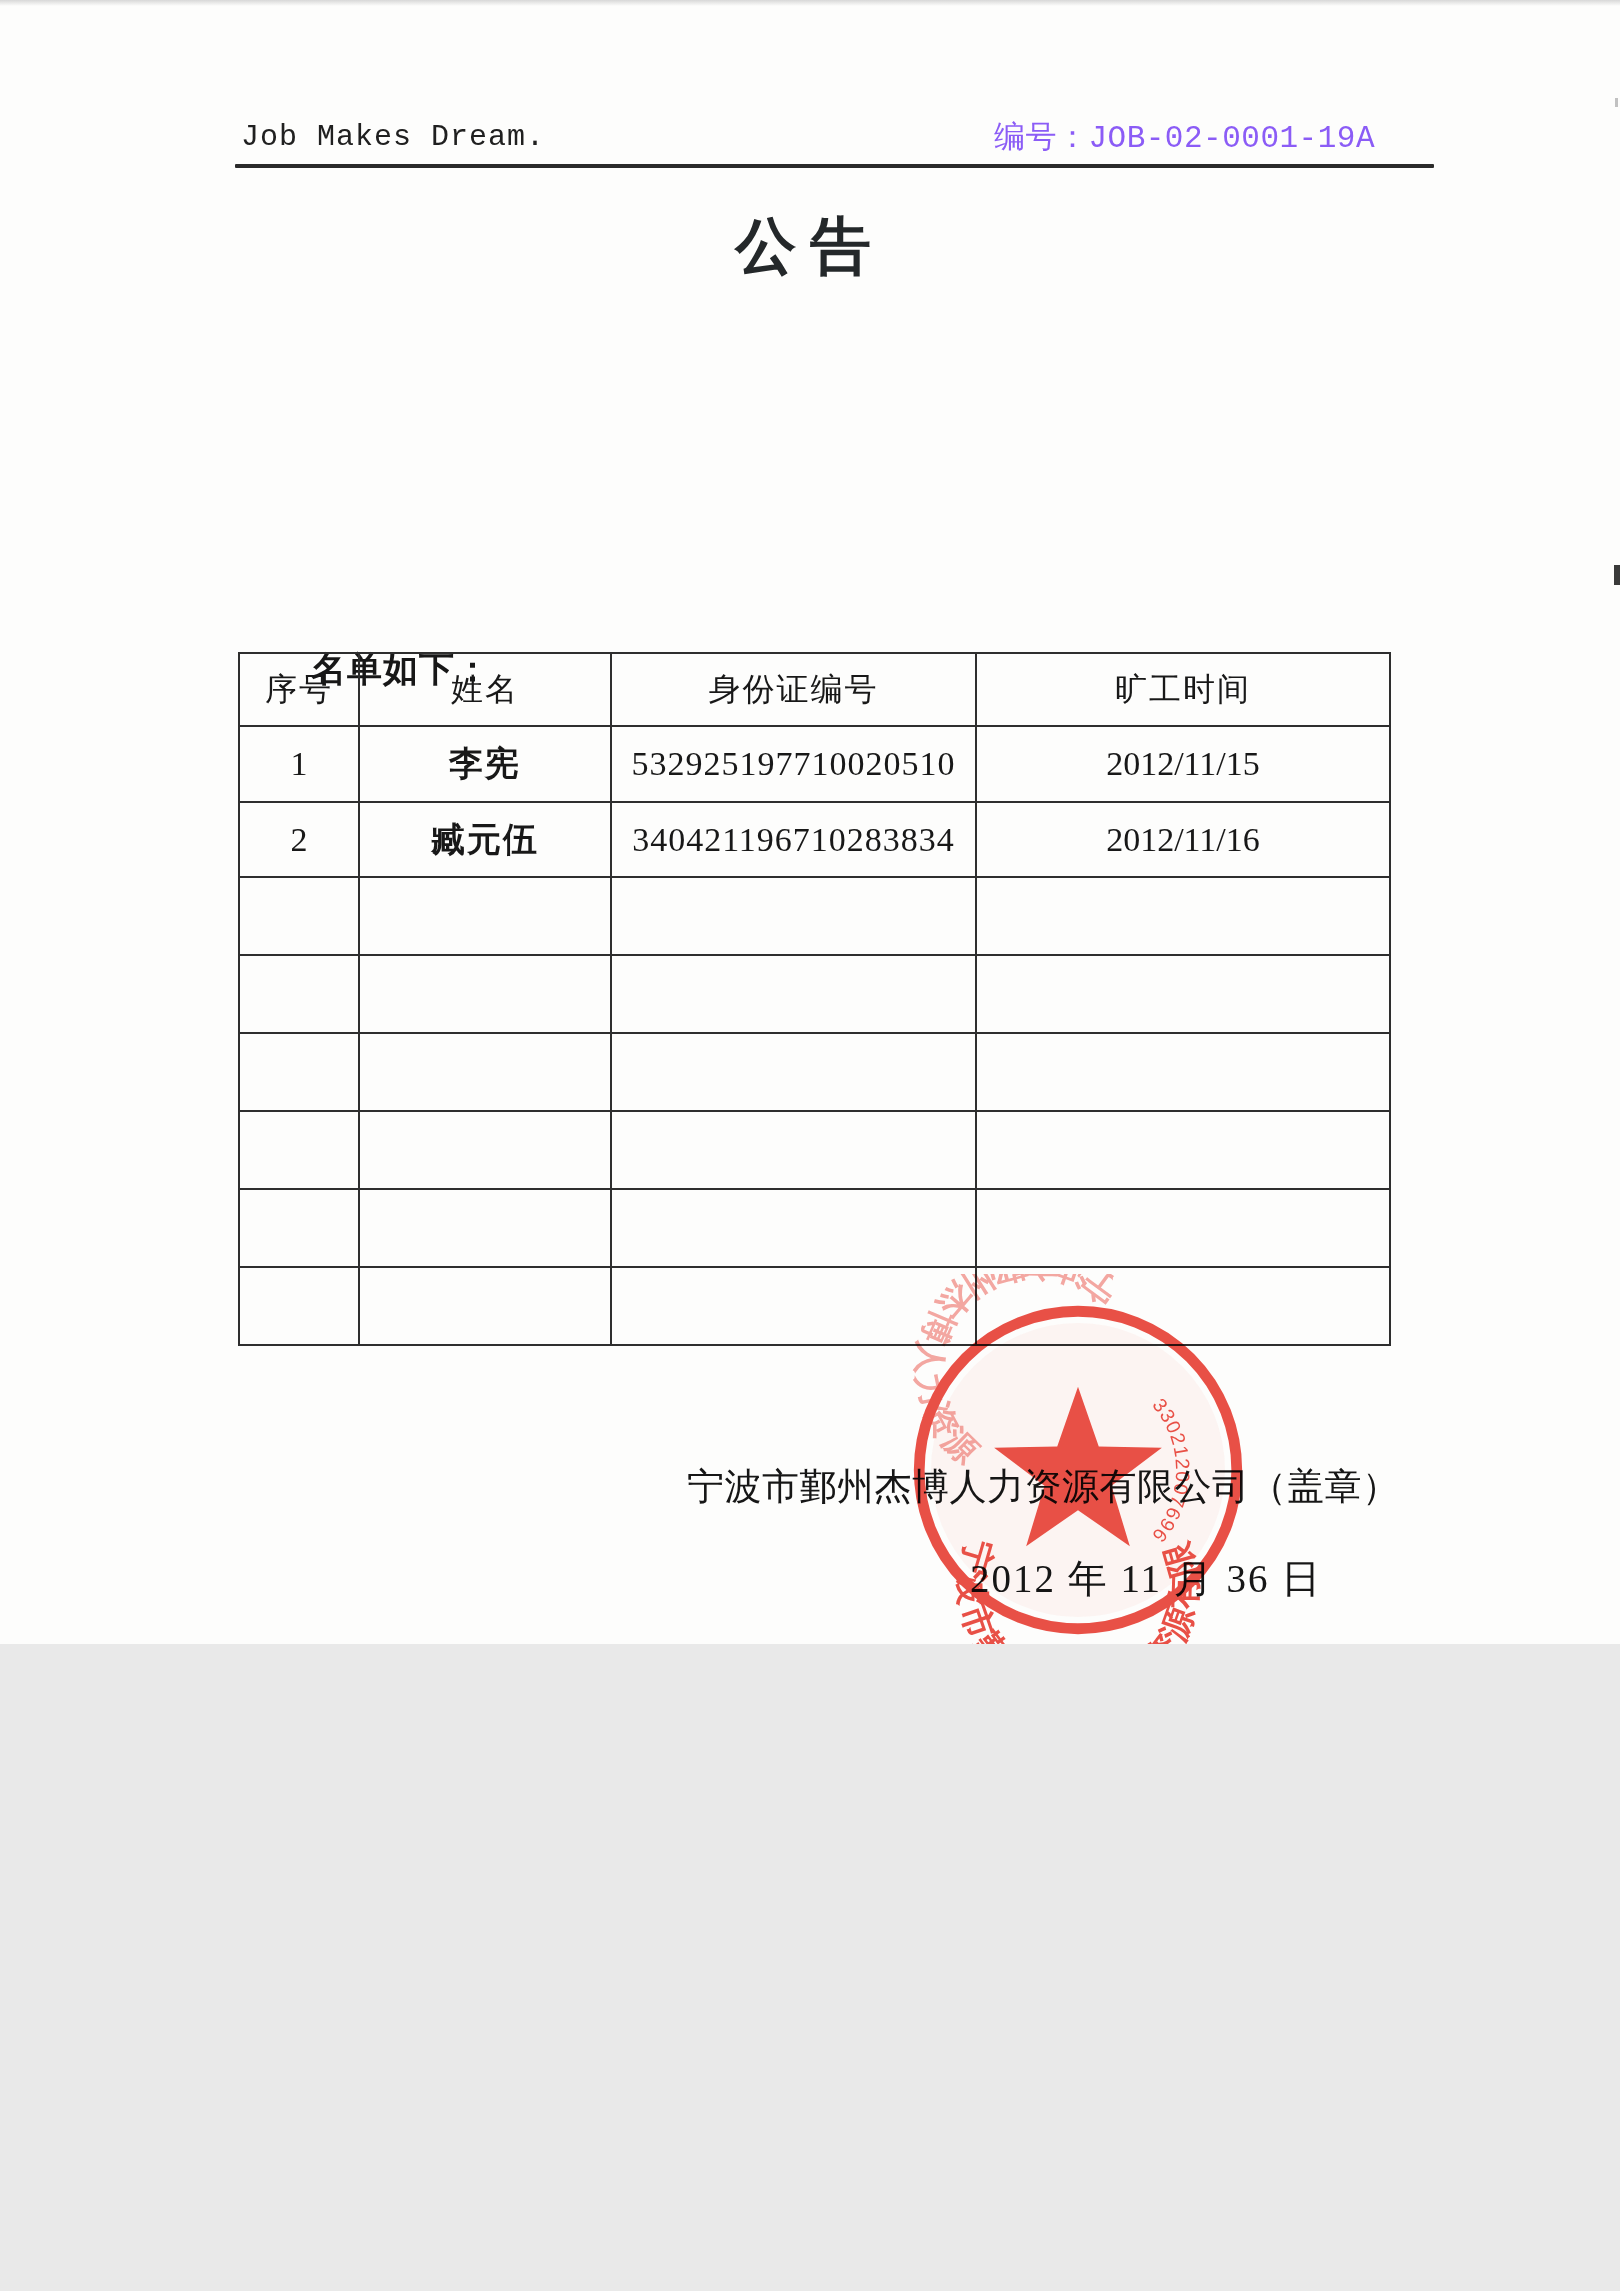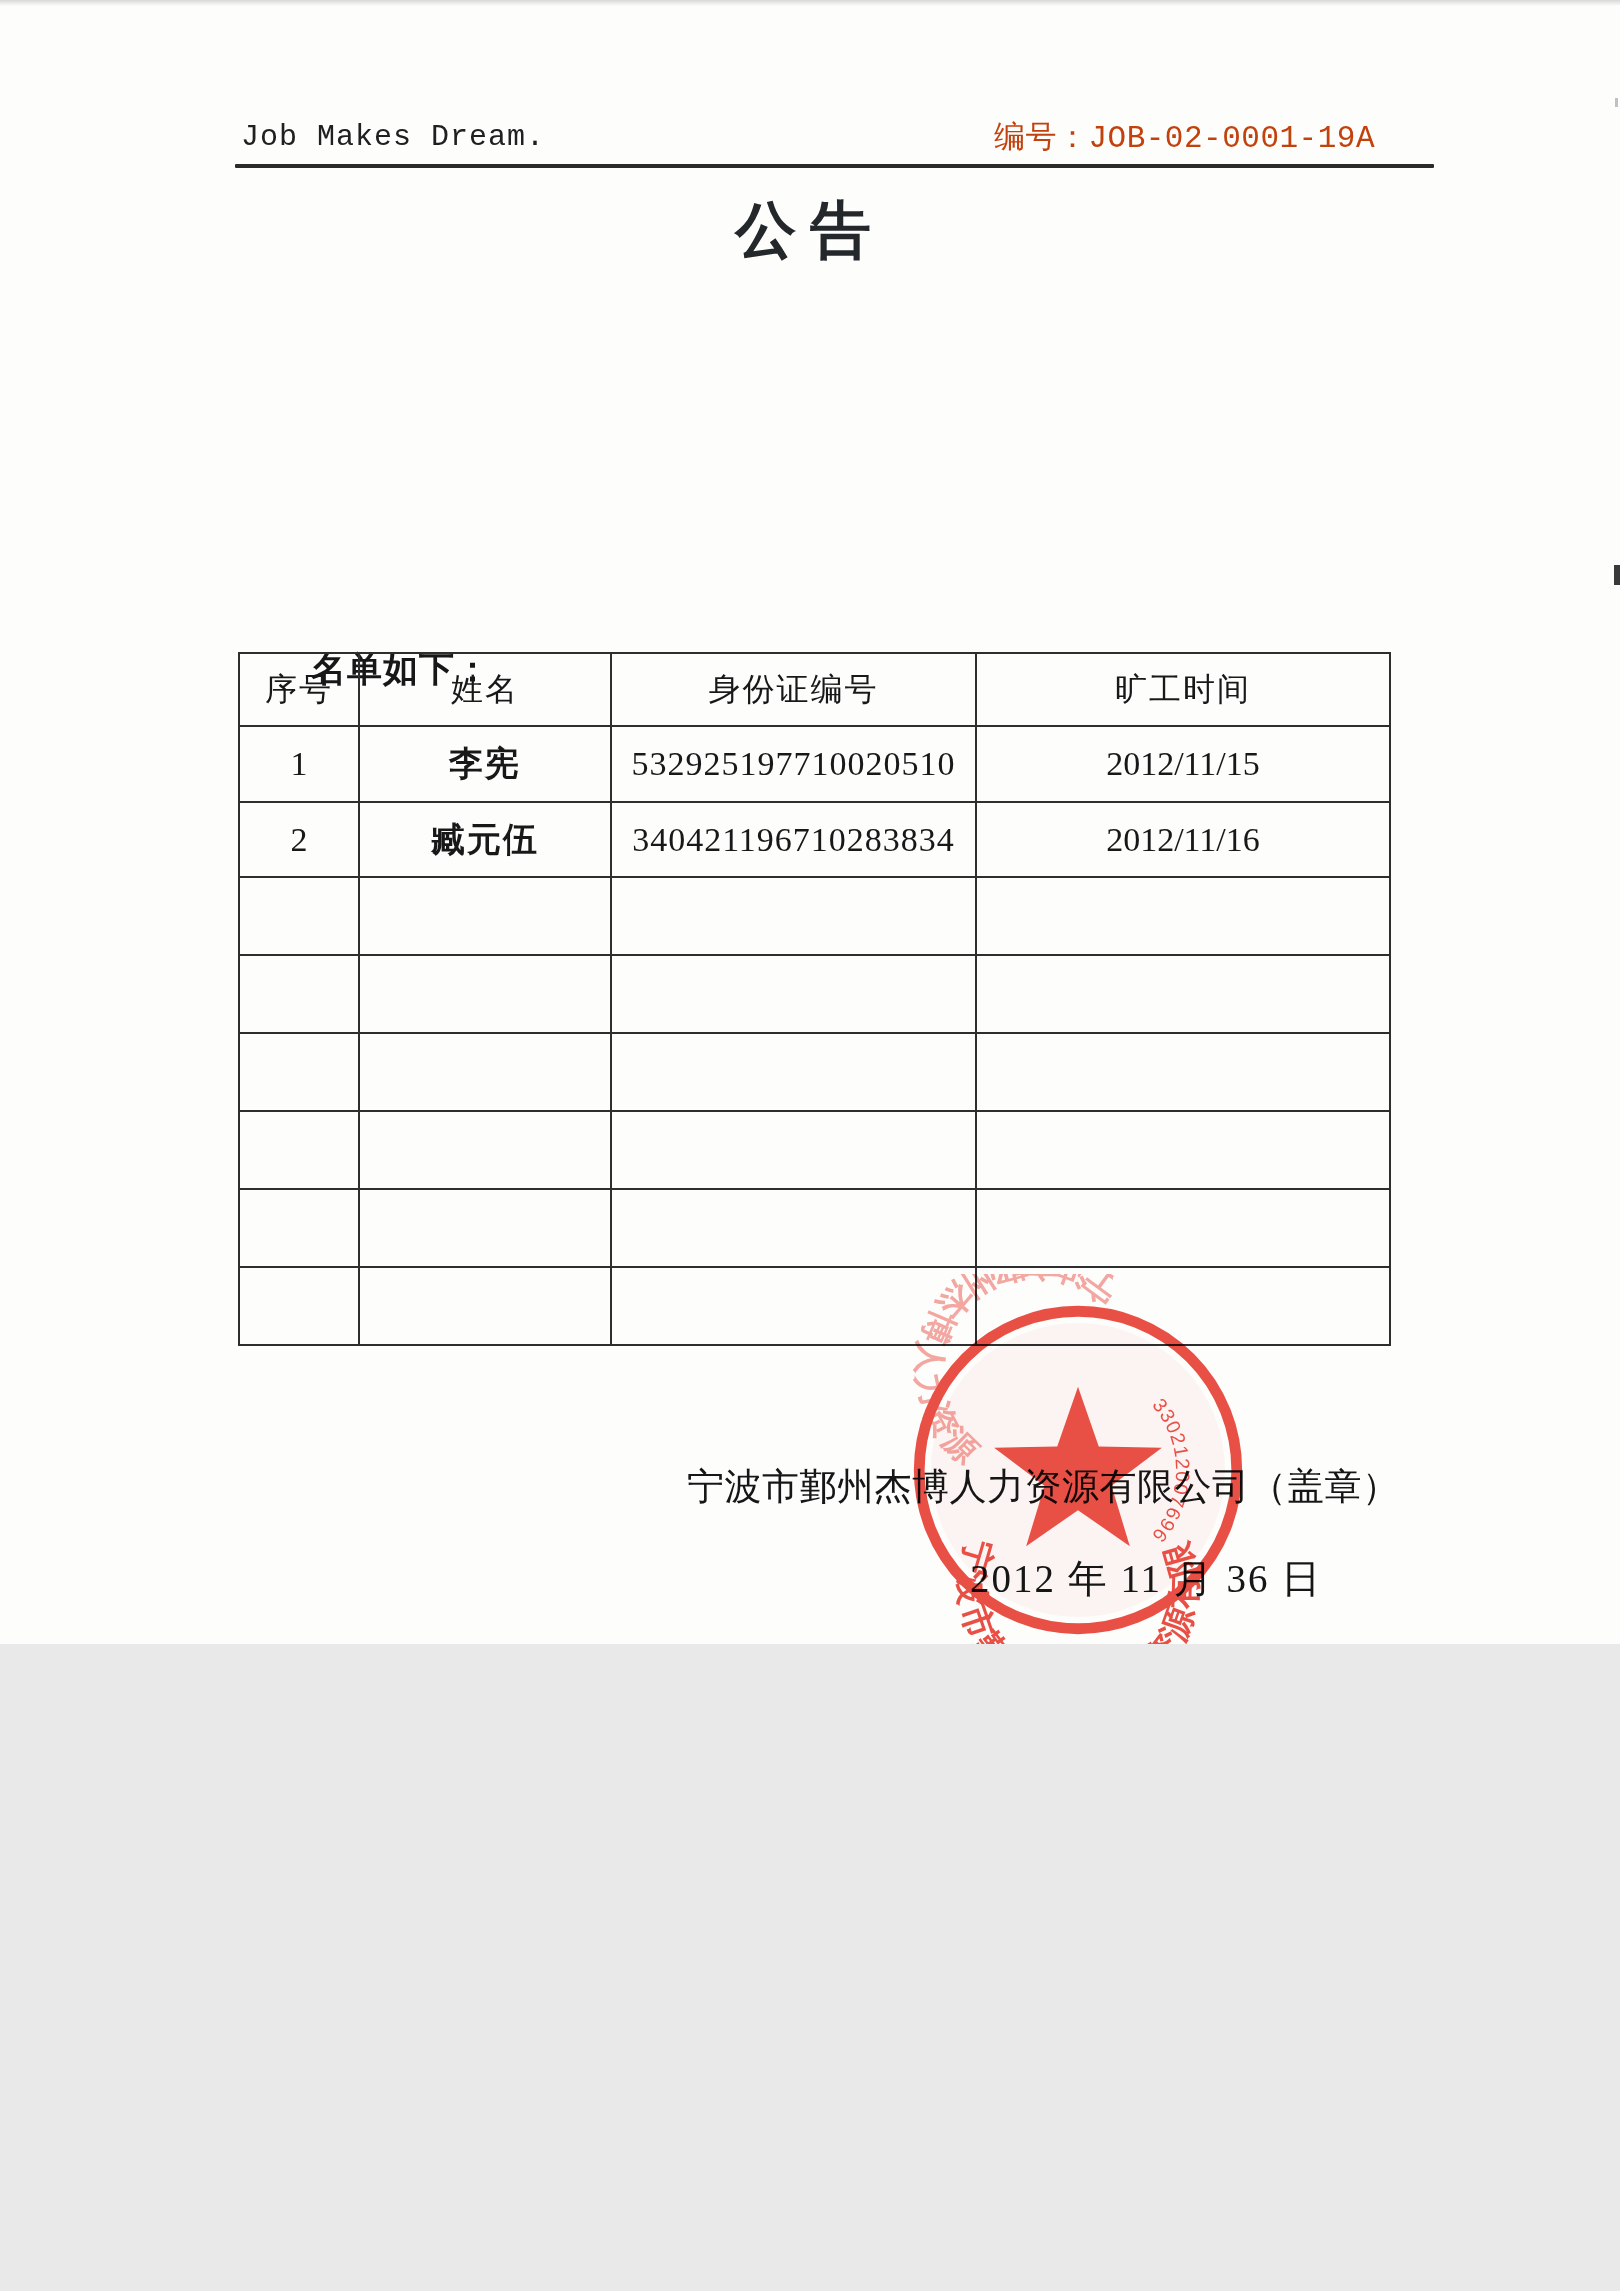--- a/index.html
+++ b/index.html
@@ -17,28 +17,28 @@
     opacity:.55;
   }
   .slogan{
     position:absolute;left:241px;top:120px;
     font-family:"Liberation Mono","DejaVu Sans Mono",monospace;
     font-size:30px;letter-spacing:1px;color:#202020;
   }
   .doc-no{
     position:absolute;right:245px;top:116px;
     font-family:"Liberation Mono","DejaVu Sans Mono",monospace;
-    font-size:31px;letter-spacing:0.5px;color:#c2410c;
+    font-size:31px;letter-spacing:0.5px;color:#8b5cf6;
   }
   .divider{
     position:absolute;left:235px;top:164px;width:1199px;height:3.9px;
     background:#2b2b2b;border-radius:1px;
   }
   .title{
-    position:absolute;left:0;top:190px;width:1620px;
+    position:absolute;left:0;top:206px;width:1620px;
     text-align:center;
     font-size:61px;font-weight:700;letter-spacing:13.7px;
     color:#24282a;
   }
   .body-par{
     position:absolute;left:238px;top:332px;width:1155px;
   }
   .body-line{
     font-size:33px;line-height:64px;letter-spacing:0.4px;
     white-space:nowrap;color:#1c1c1c;

